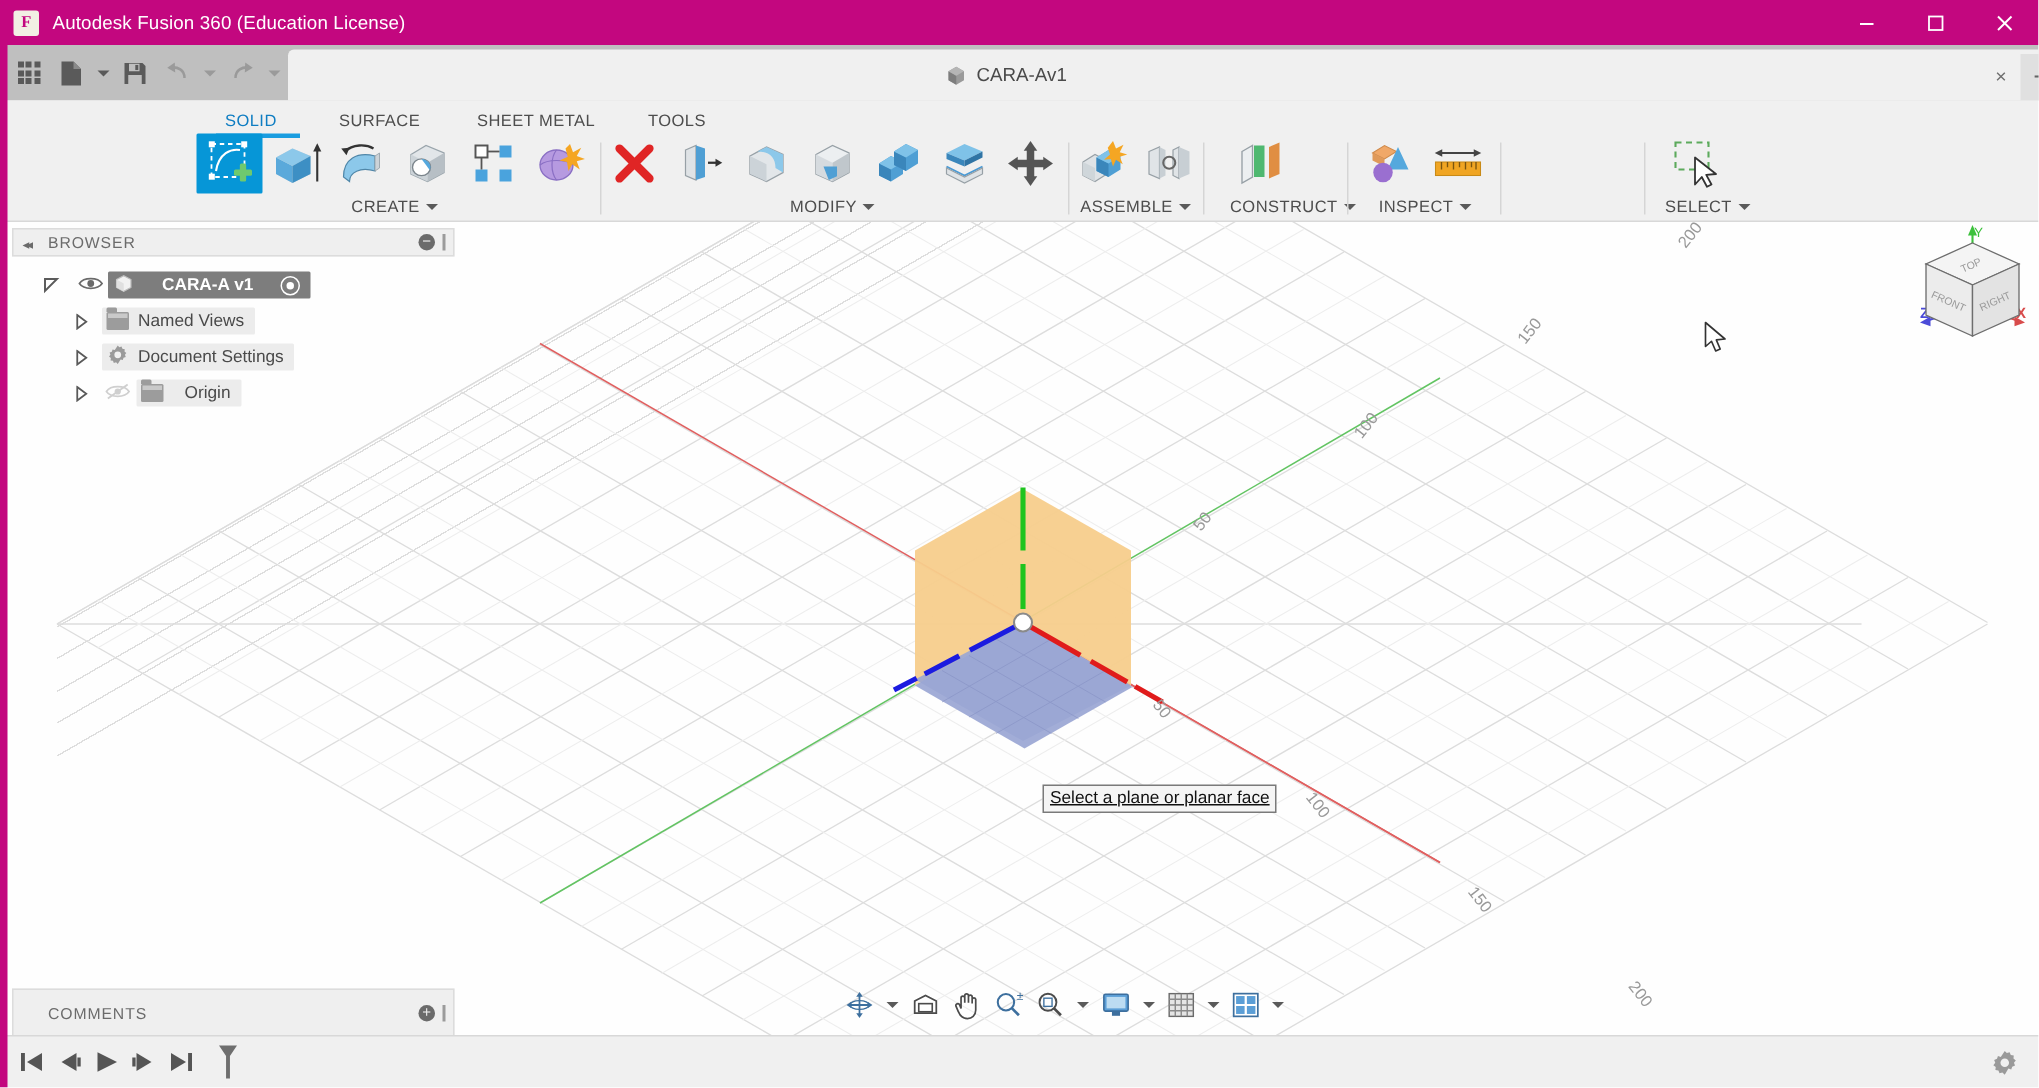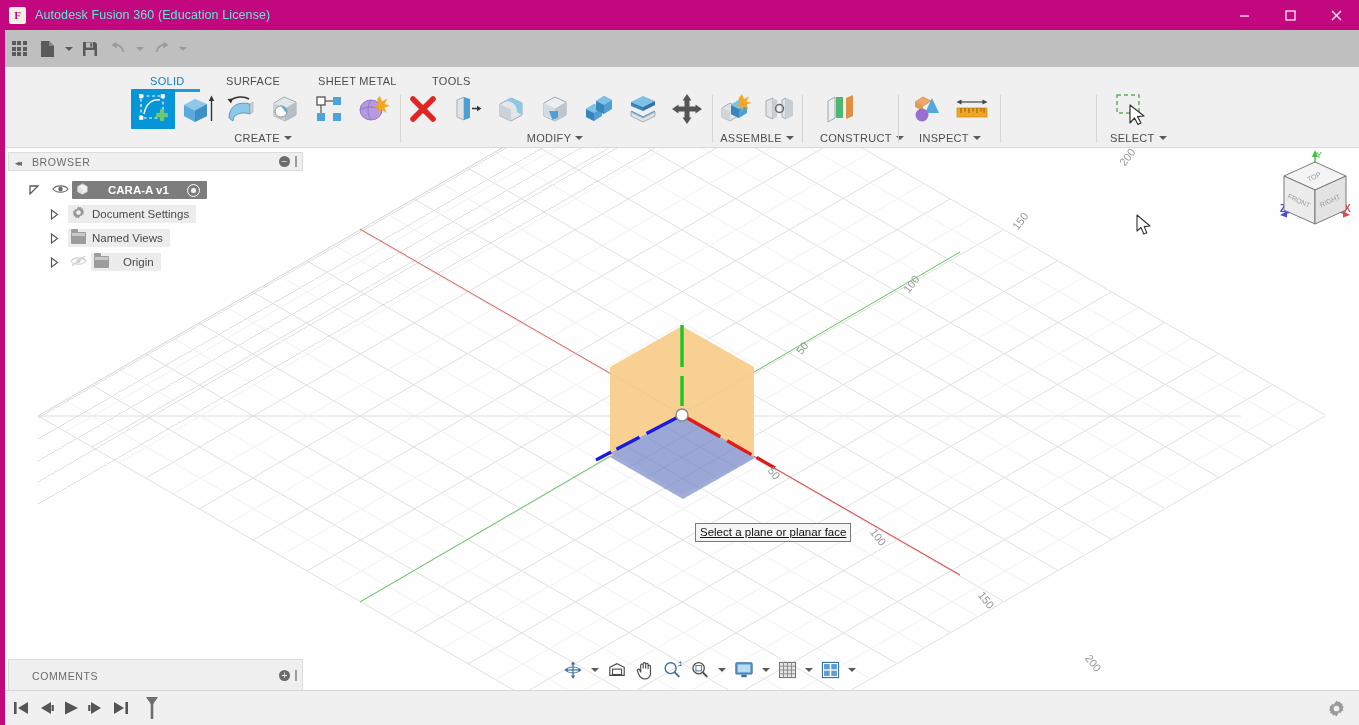--- a/index.html
+++ b/index.html
@@ -19,21 +19,21 @@
     position:absolute; left:0; top:0; width:1359px; height:30px;
     background:#c3077f; display:flex; align-items:center;
   }
   .title-logo {
     width:17px; height:17px; margin-left:9px; margin-right:9px;
     background:#f2efe4; border-radius:2px;
     display:flex; align-items:center; justify-content:center;
     font-size:11px; font-weight:bold; color:#c3077f;
     font-family:"Liberation Serif", serif;
   }
-  .title-text { color:#5eead4; font-size:12.5px; letter-spacing:.1px;}
+  .title-text { color:#ffffff; font-size:12.5px; letter-spacing:.1px;}
   .win-controls { margin-left:auto; display:flex; height:30px; }
   .win-btn {
     width:46px; height:30px; display:flex; align-items:center; justify-content:center;
     color:#fff; font-size:13px;
   }
   .win-btn svg { display:block; }
 
   
   .tabrow {
     position:absolute; left:0; top:30px; width:1359px; height:37px;
@@ -250,20 +250,35 @@
         <svg width="17" height="15" viewBox="0 0 17 15">
           <path d="M4 11 C4 5.5 8.5 3.5 13 4" stroke="#9a9a9a" stroke-width="1.7" fill="none"></path>
           <path d="M10.5 0.7 L15.5 4.1 L10.2 7.4 Z" fill="#9a9a9a"></path>
         </svg>
       </div>
       <div class="qat-caret">
           <div class="caret dim"></div>
         </div>
     </div>
 
+    <div class="tabstrip">
+      <div class="doctab">
+        <span class="cube-ico">
+          <svg width="15" height="15" viewBox="0 0 16 16">
+            <path d="M2.5 4.8 L8 1.6 L13.5 4.8 L13.5 11.2 L8 14.4 L2.5 11.2 Z" fill="#9a9a9a"></path>
+            <path d="M2.5 4.8 L8 8 L8 14.4 L2.5 11.2 Z" fill="#7d7d7d"></path>
+            <path d="M2.5 4.8 L8 1.6 L13.5 4.8 L8 8 Z" fill="#b5b5b5"></path>
+          </svg>
+        </span>
+        <span class="lbl">CARA-Av1</span>
+      </div>
+      <div class="tab-close">×</div>
+      <div class="tab-plus">+</div>
+
+    </div>
   </div>
 
   <div class="ribbon">
 
 
     <div class="wsTabs">
       <div class="wsTab active" style="left:20px;">SOLID</div>
       <div class="wsUnderline" style="left:14px; top:22px; width:56px;"></div>
       <div class="wsTab" style="left:96px;">SURFACE</div>
       <div class="wsTab" style="left:188px;">SHEET METAL</div>
@@ -703,39 +718,39 @@
       </span>
     </div>
 
     <div class="trow">
       <span class="tw" style="left:38px;">
         <svg width="11" height="11" viewBox="0 0 11 11">
             <path d="M2.5 1 L8.5 5.5 L2.5 10 Z" fill="none" stroke="#5a5a5a" stroke-width="1.2"></path>
           </svg>
       </span>
       <span class="tnode" style="position:absolute;left:60px;">
+        <span class="folder"></span>
+        <span class="tlabel">Named Views</span>
+      </span>
+    </div>
+
+    <div class="trow">
+      <span class="tw" style="left:38px;">
+        <svg width="11" height="11" viewBox="0 0 11 11">
+            <path d="M2.5 1 L8.5 5.5 L2.5 10 Z" fill="none" stroke="#5a5a5a" stroke-width="1.2"></path>
+          </svg>
+      </span>
+      <span class="tnode" style="position:absolute;left:60px;">
         <span>
           <svg width="15" height="15" viewBox="0 0 16 16">
             <path d="M8 1.5 l1.1 1.2 1.6-.5.6 1.6 1.7.2-.2 1.7 1.3 1-1 1.3.6 1.6-1.6.6-.5 1.6-1.6-.5L8 14.5l-1.2-1.2-1.6.5-.6-1.6-1.7-.2.2-1.7-1.3-1 1-1.3-.6-1.6 1.6-.6.5-1.6 1.6.5z" fill="#9a9a9a"></path>
             <circle cx="8" cy="8" r="2.4" fill="#f0f0f0"></circle>
           </svg>
         </span>
         <span class="tlabel">Document Settings</span>
-      </span>
-    </div>
-
-    <div class="trow">
-      <span class="tw" style="left:38px;">
-        <svg width="11" height="11" viewBox="0 0 11 11">
-            <path d="M2.5 1 L8.5 5.5 L2.5 10 Z" fill="none" stroke="#5a5a5a" stroke-width="1.2"></path>
-          </svg>
-      </span>
-      <span class="tnode" style="position:absolute;left:60px;">
-        <span class="folder"></span>
-        <span class="tlabel">Named Views</span>
       </span>
     </div>
 
     <div class="trow">
       <span class="tw" style="left:38px;">
         <svg width="11" height="11" viewBox="0 0 11 11">
             <path d="M2.5 1 L8.5 5.5 L2.5 10 Z" fill="none" stroke="#5a5a5a" stroke-width="1.2"></path>
           </svg>
       </span>
       <span style="position:absolute;left:62px;">

